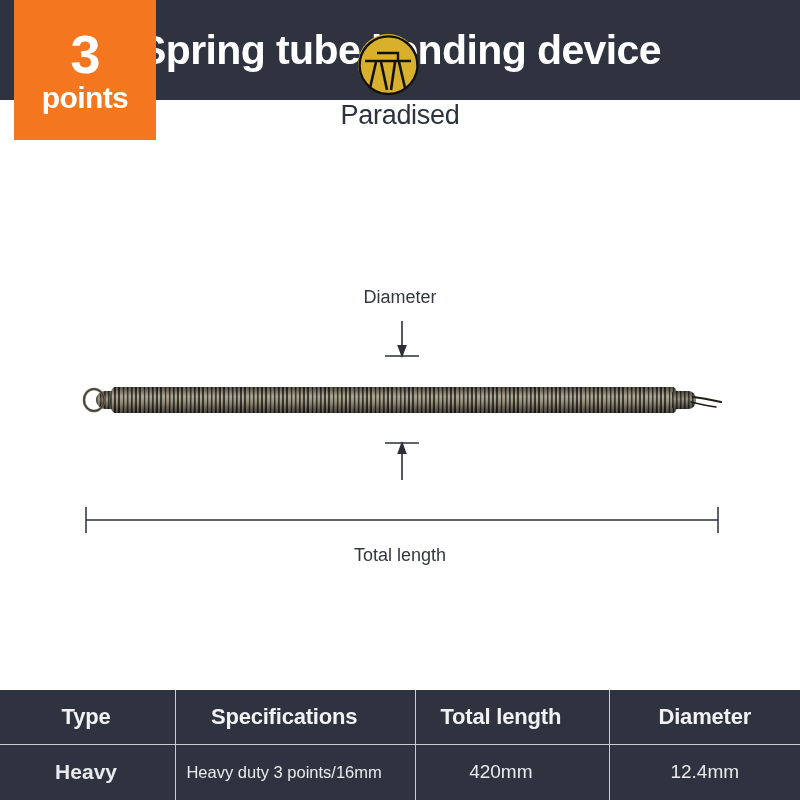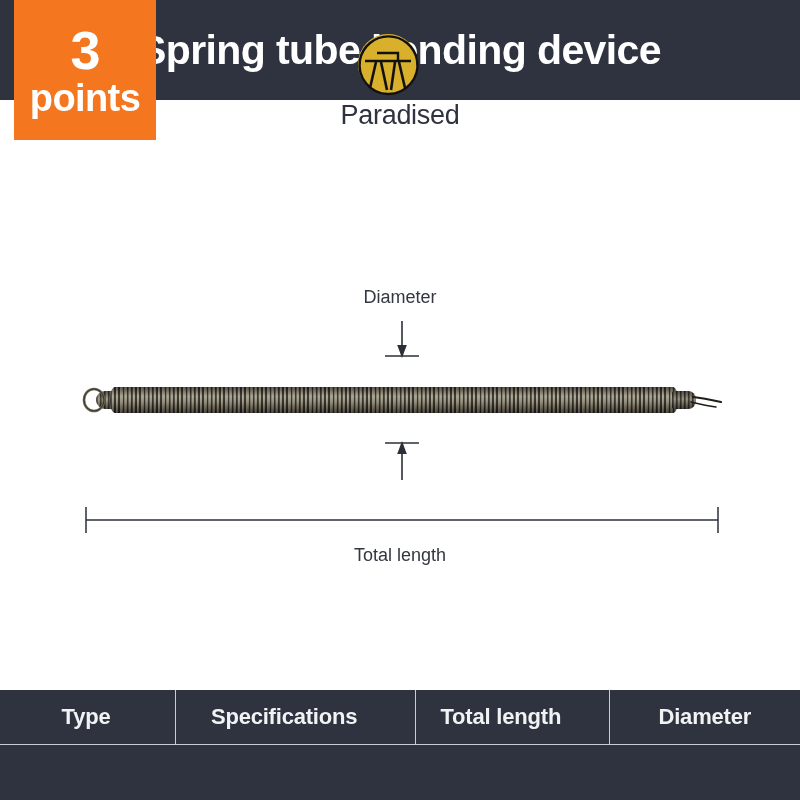--- a/index.html
+++ b/index.html
@@ -60,21 +60,21 @@
     color: #ffffff;
     line-height: 1;
   }
   .badge-num {
     font-size: 54px;
     font-weight: bold;
     letter-spacing: -1px;
     margin-bottom: 2px;
   }
   .badge-word {
-    font-size: 38px;
+    font-size: 30px;
     font-weight: bold;
     letter-spacing: -0.6px;
   }
   .logo {
     position: absolute;
     left: 351px;
     top: 26px;
     width: 74px;
     height: 74px;
     z-index: 4;
@@ -318,16 +318,22 @@
 
   <div class="spec-table">
 
     <div class="spec-row head">
       <div class="spec-cell c1">Type</div>
       <div class="spec-cell c2 sep-v">Specifications</div>
       <div class="spec-cell c3 sep-v">Total length</div>
       <div class="spec-cell c4 sep-v">Diameter</div>
     </div>
 
+    <div class="spec-row body">
+      <div class="spec-cell c1 strong">Heavy</div>
+      <div class="spec-cell c2 sep-v small">Heavy duty 3 points/16mm</div>
+      <div class="spec-cell c3 sep-v">420mm</div>
+      <div class="spec-cell c4 sep-v">12.4mm</div>
+    </div>
 
   </div>
 
 </div>
 
 </body></html>

